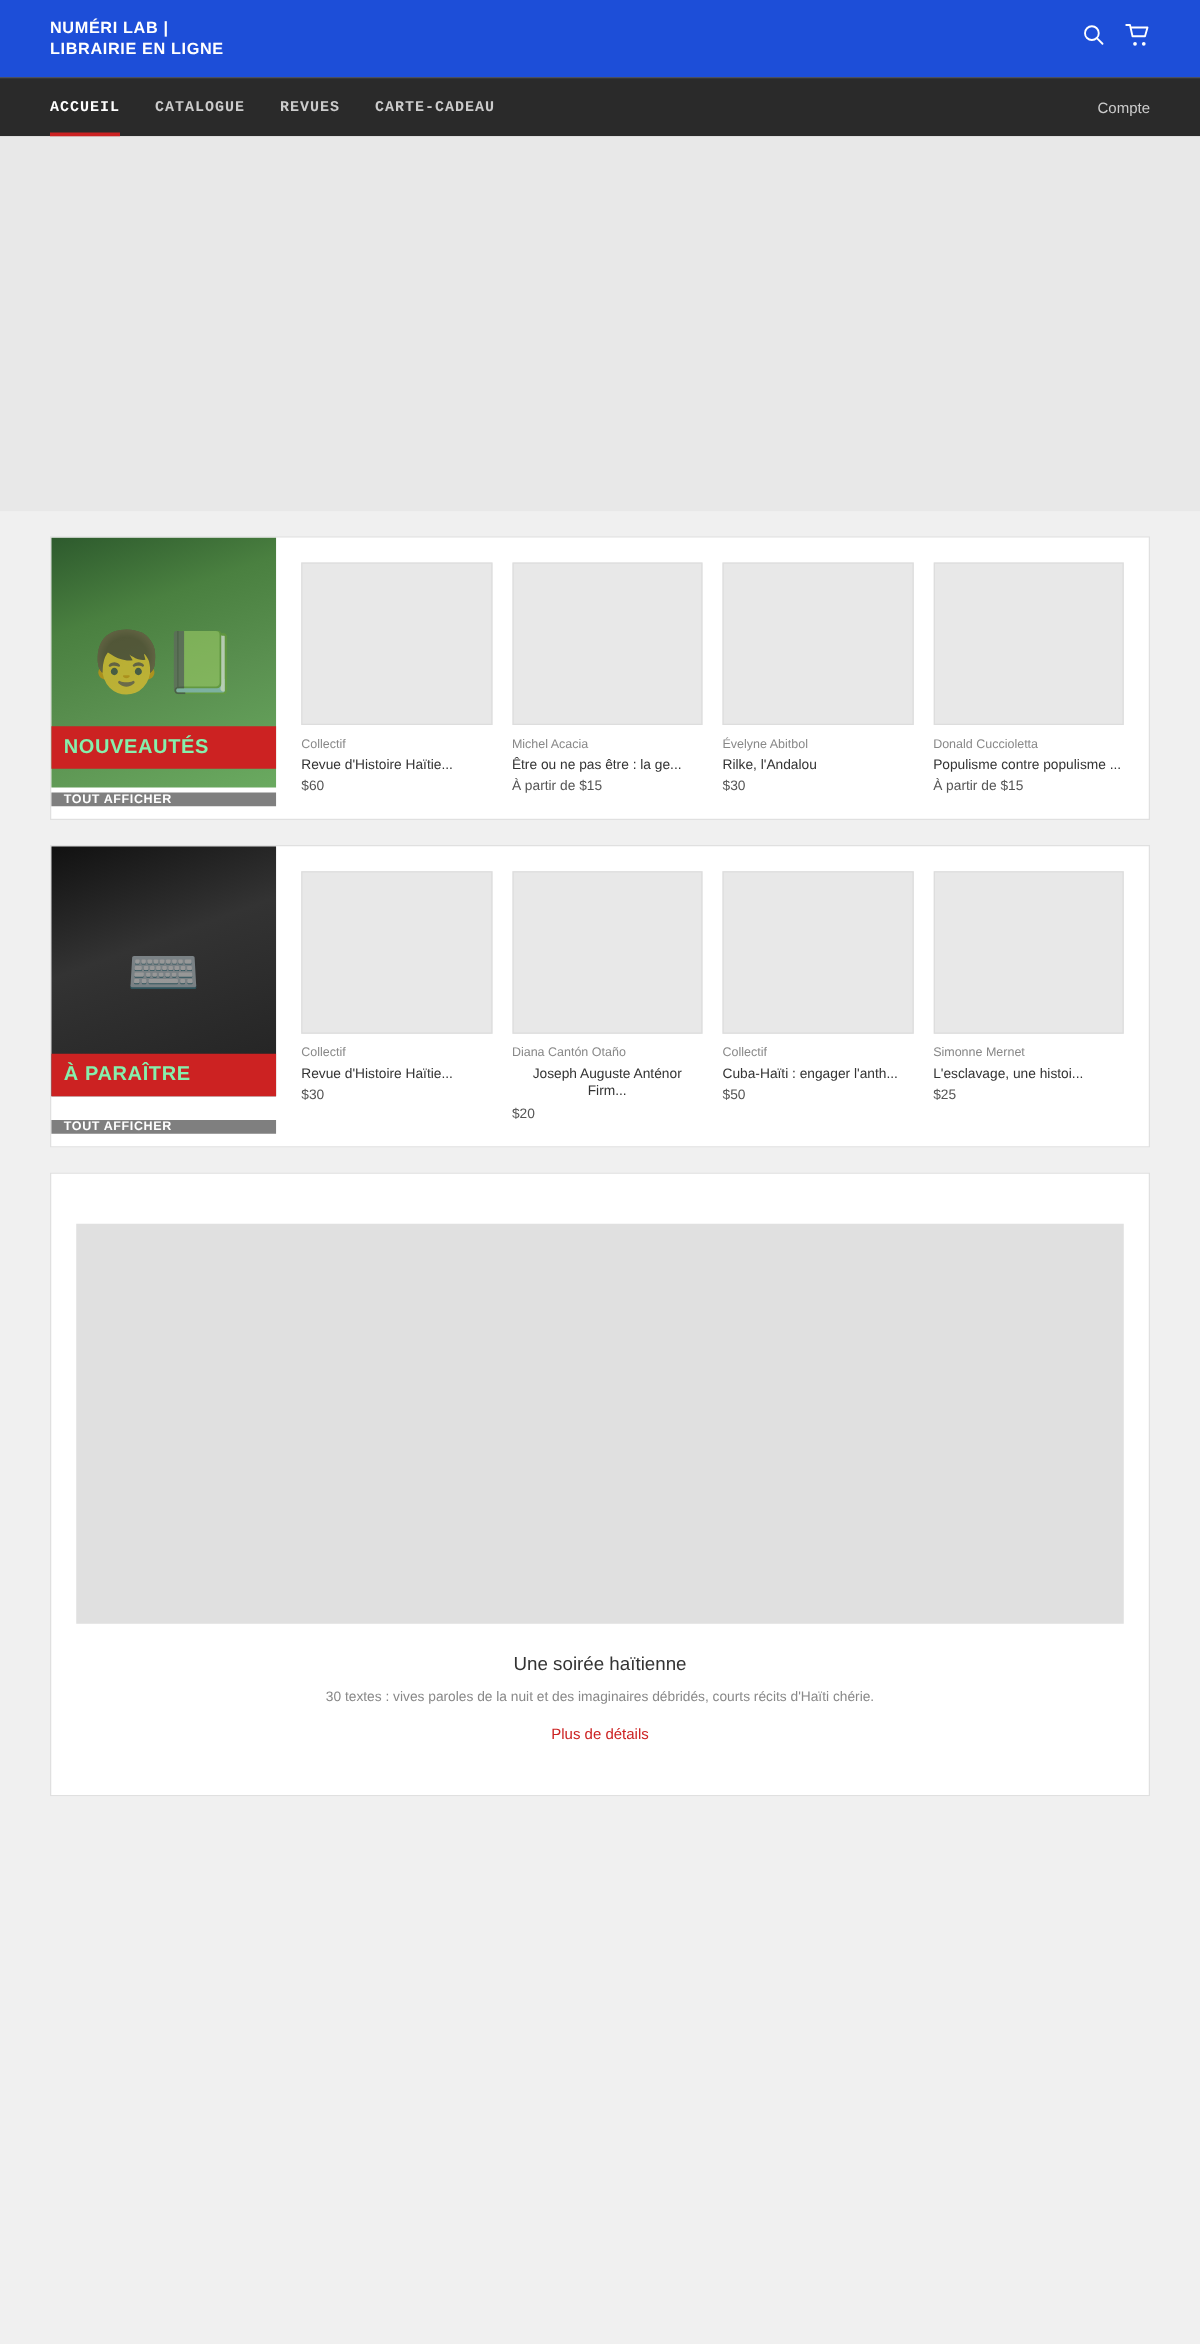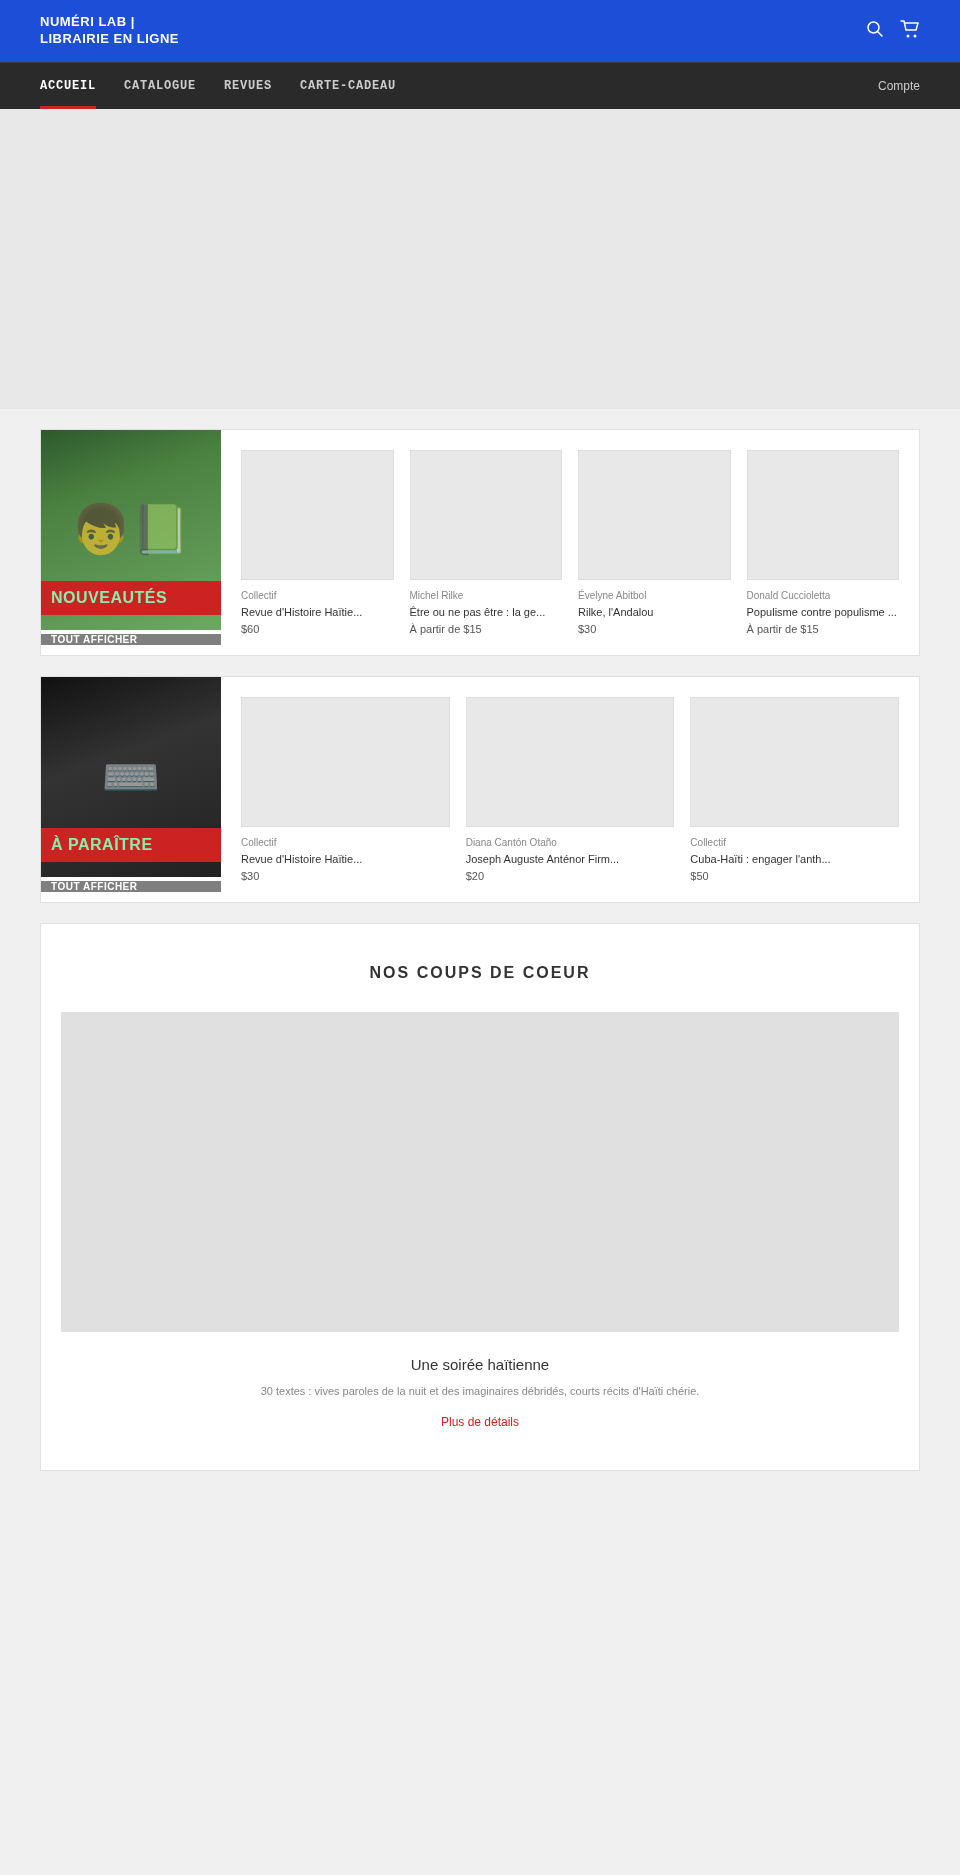--- a/index.html
+++ b/index.html
@@ -283,21 +283,21 @@
     </div>
     <div class="books-grid">
       <div class="book-card">
         <div class="book-cover"></div>
         <div class="book-author">Collectif</div>
         <div class="book-title">Revue d'Histoire Haïtie...</div>
         <div class="book-price">$60</div>
       </div>
       <div class="book-card">
         <div class="book-cover"></div>
-        <div class="book-author">Michel Rilke</div>
+        <div class="book-author">Michel Acacia</div>
         <div class="book-title">Être ou ne pas être : la ge...</div>
         <div class="book-price">À partir de $15</div>
       </div>
       <div class="book-card">
         <div class="book-cover"></div>
         <div class="book-author">Évelyne Abitbol</div>
         <div class="book-title">Rilke, l'Andalou</div>
         <div class="book-price">$30</div>
       </div>
       <div class="book-card">
@@ -329,24 +329,29 @@
         <div class="book-author">Diana Cantón Otaño</div>
         <div class="book-title">Joseph Auguste Anténor Firm...</div>
         <div class="book-price">$20</div>
       </div>
       <div class="book-card">
         <div class="book-cover"></div>
         <div class="book-author">Collectif</div>
         <div class="book-title">Cuba-Haïti : engager l'anth...</div>
         <div class="book-price">$50</div>
       </div>
+      <div class="book-card">
+        <div class="book-cover"></div>
+        <div class="book-author">Simonne Mernet</div>
+        <div class="book-title">L'esclavage, une histoi...</div>
+        <div class="book-price">$25</div>
+      </div>
     </div>
   </div>
 
   <div class="coups-section">
-    <div class="coups-title">NOS COUPS DE COEUR</div>
     <div class="coups-image-area"></div>
     <div class="coups-book-title">Une soirée haïtienne</div>
     <div class="coups-description">30 textes : vives paroles de la nuit et des imaginaires débridés, courts récits d'Haïti chérie.</div>
     <a class="coups-link">Plus de détails</a>
   </div>
 
 </div>
 
 </body></html>

